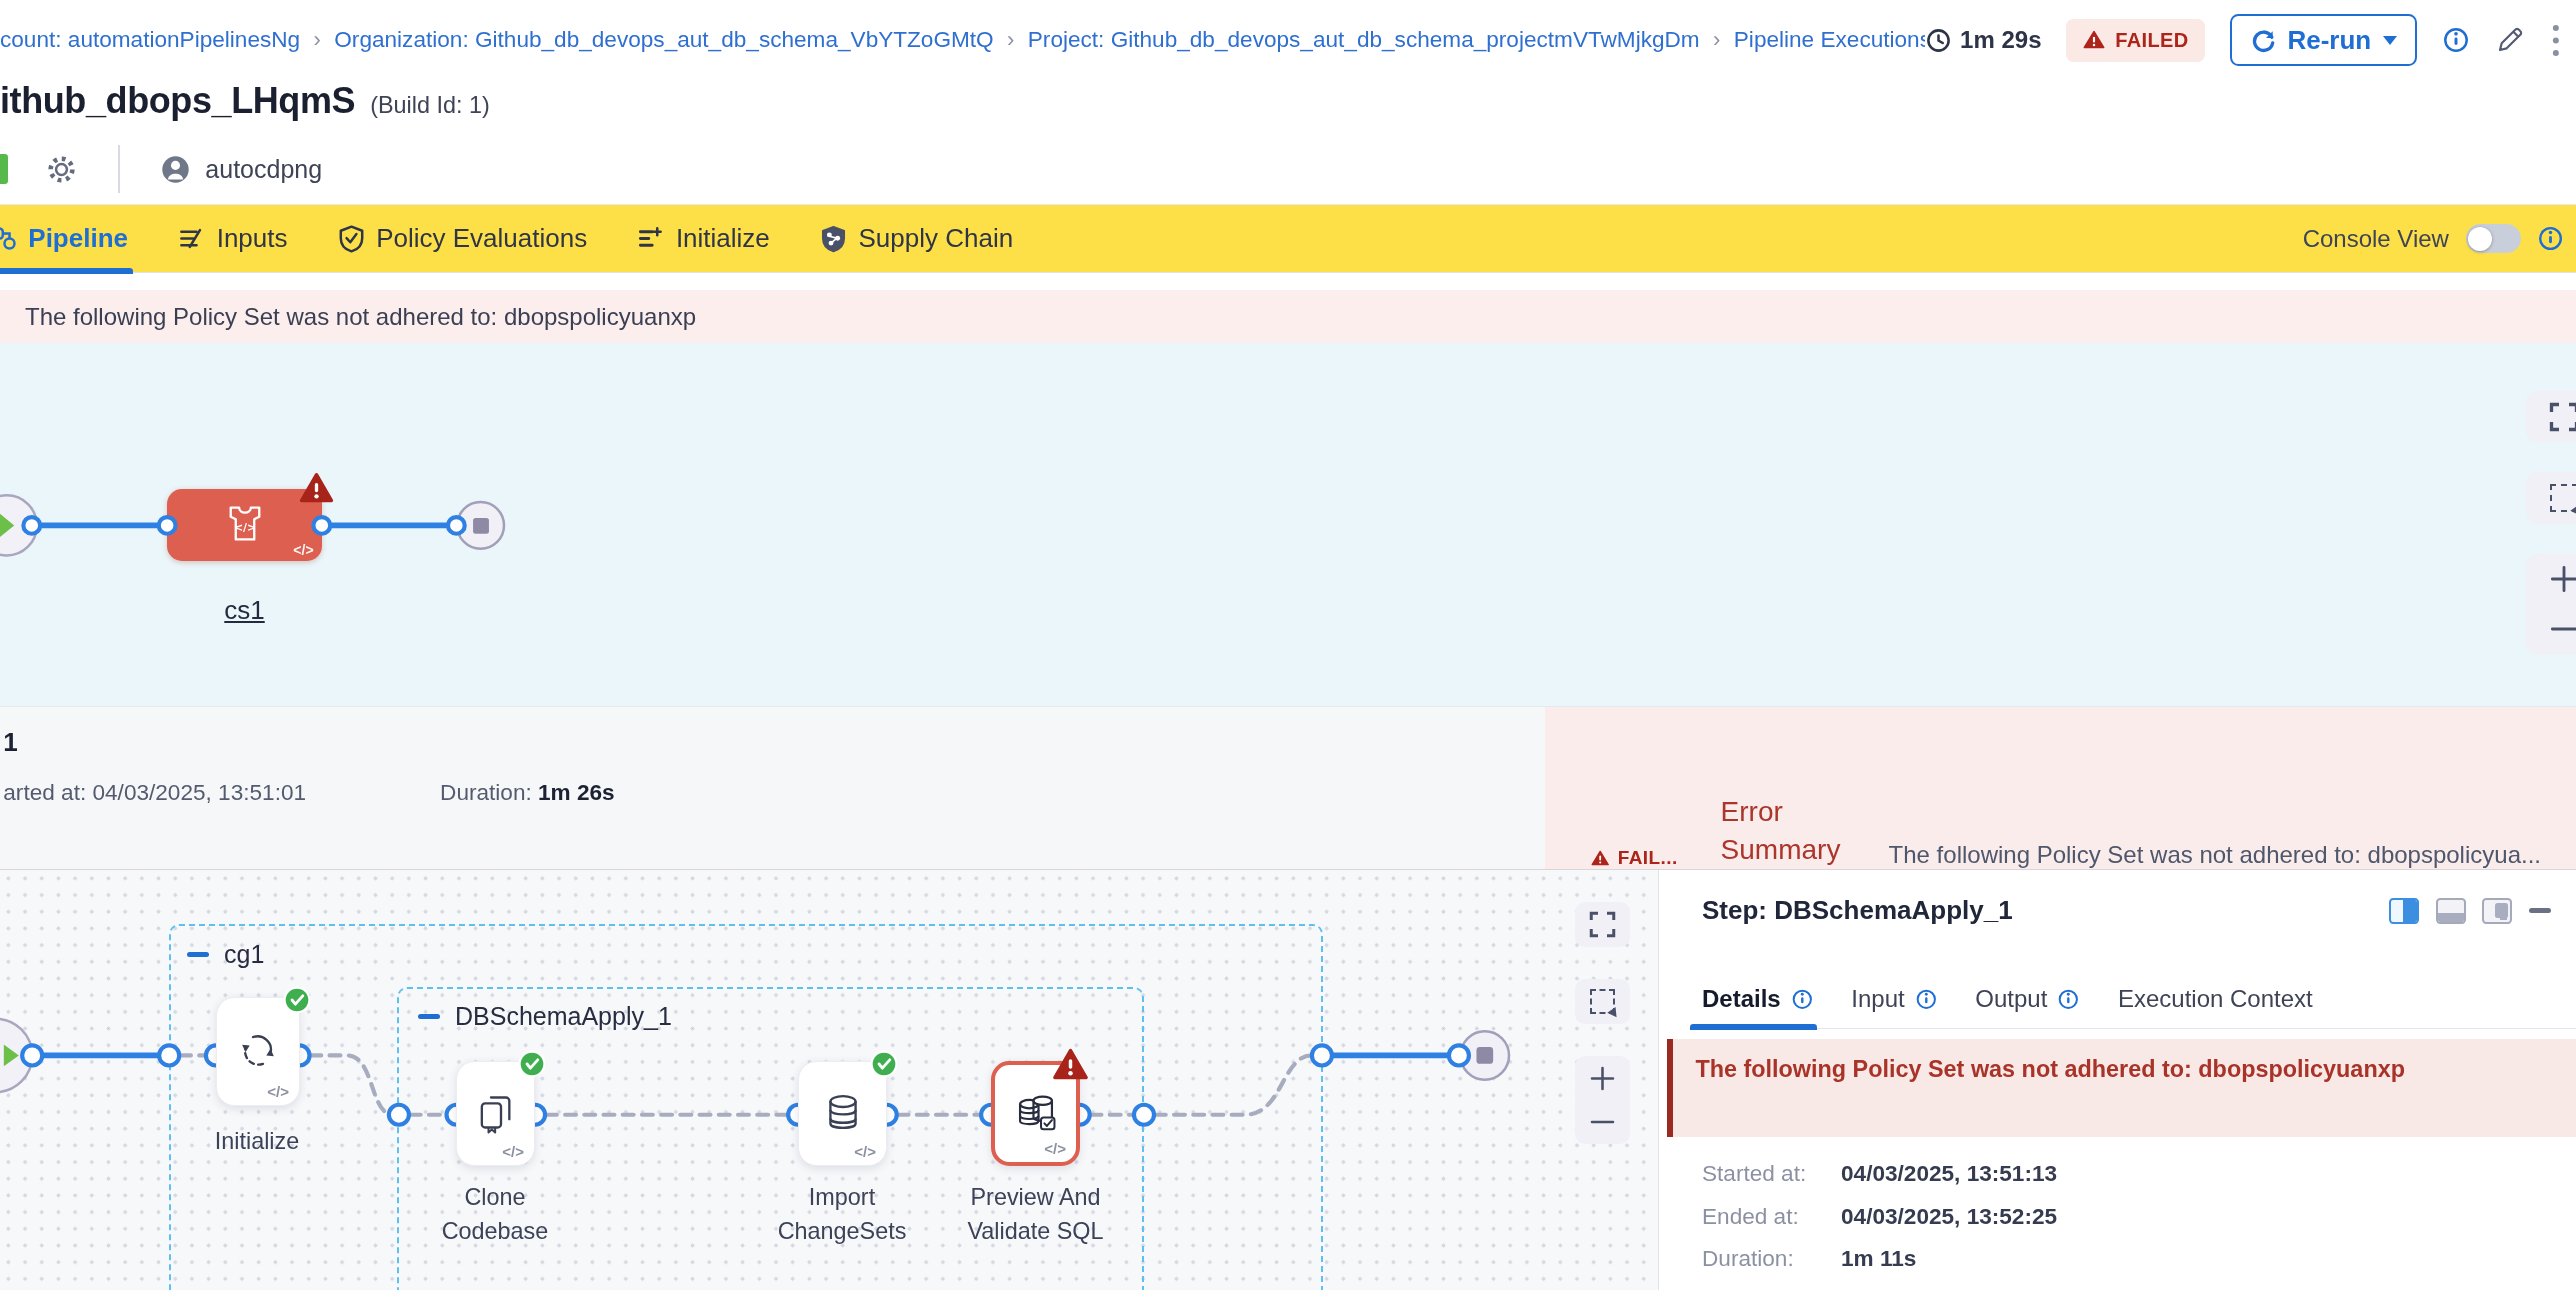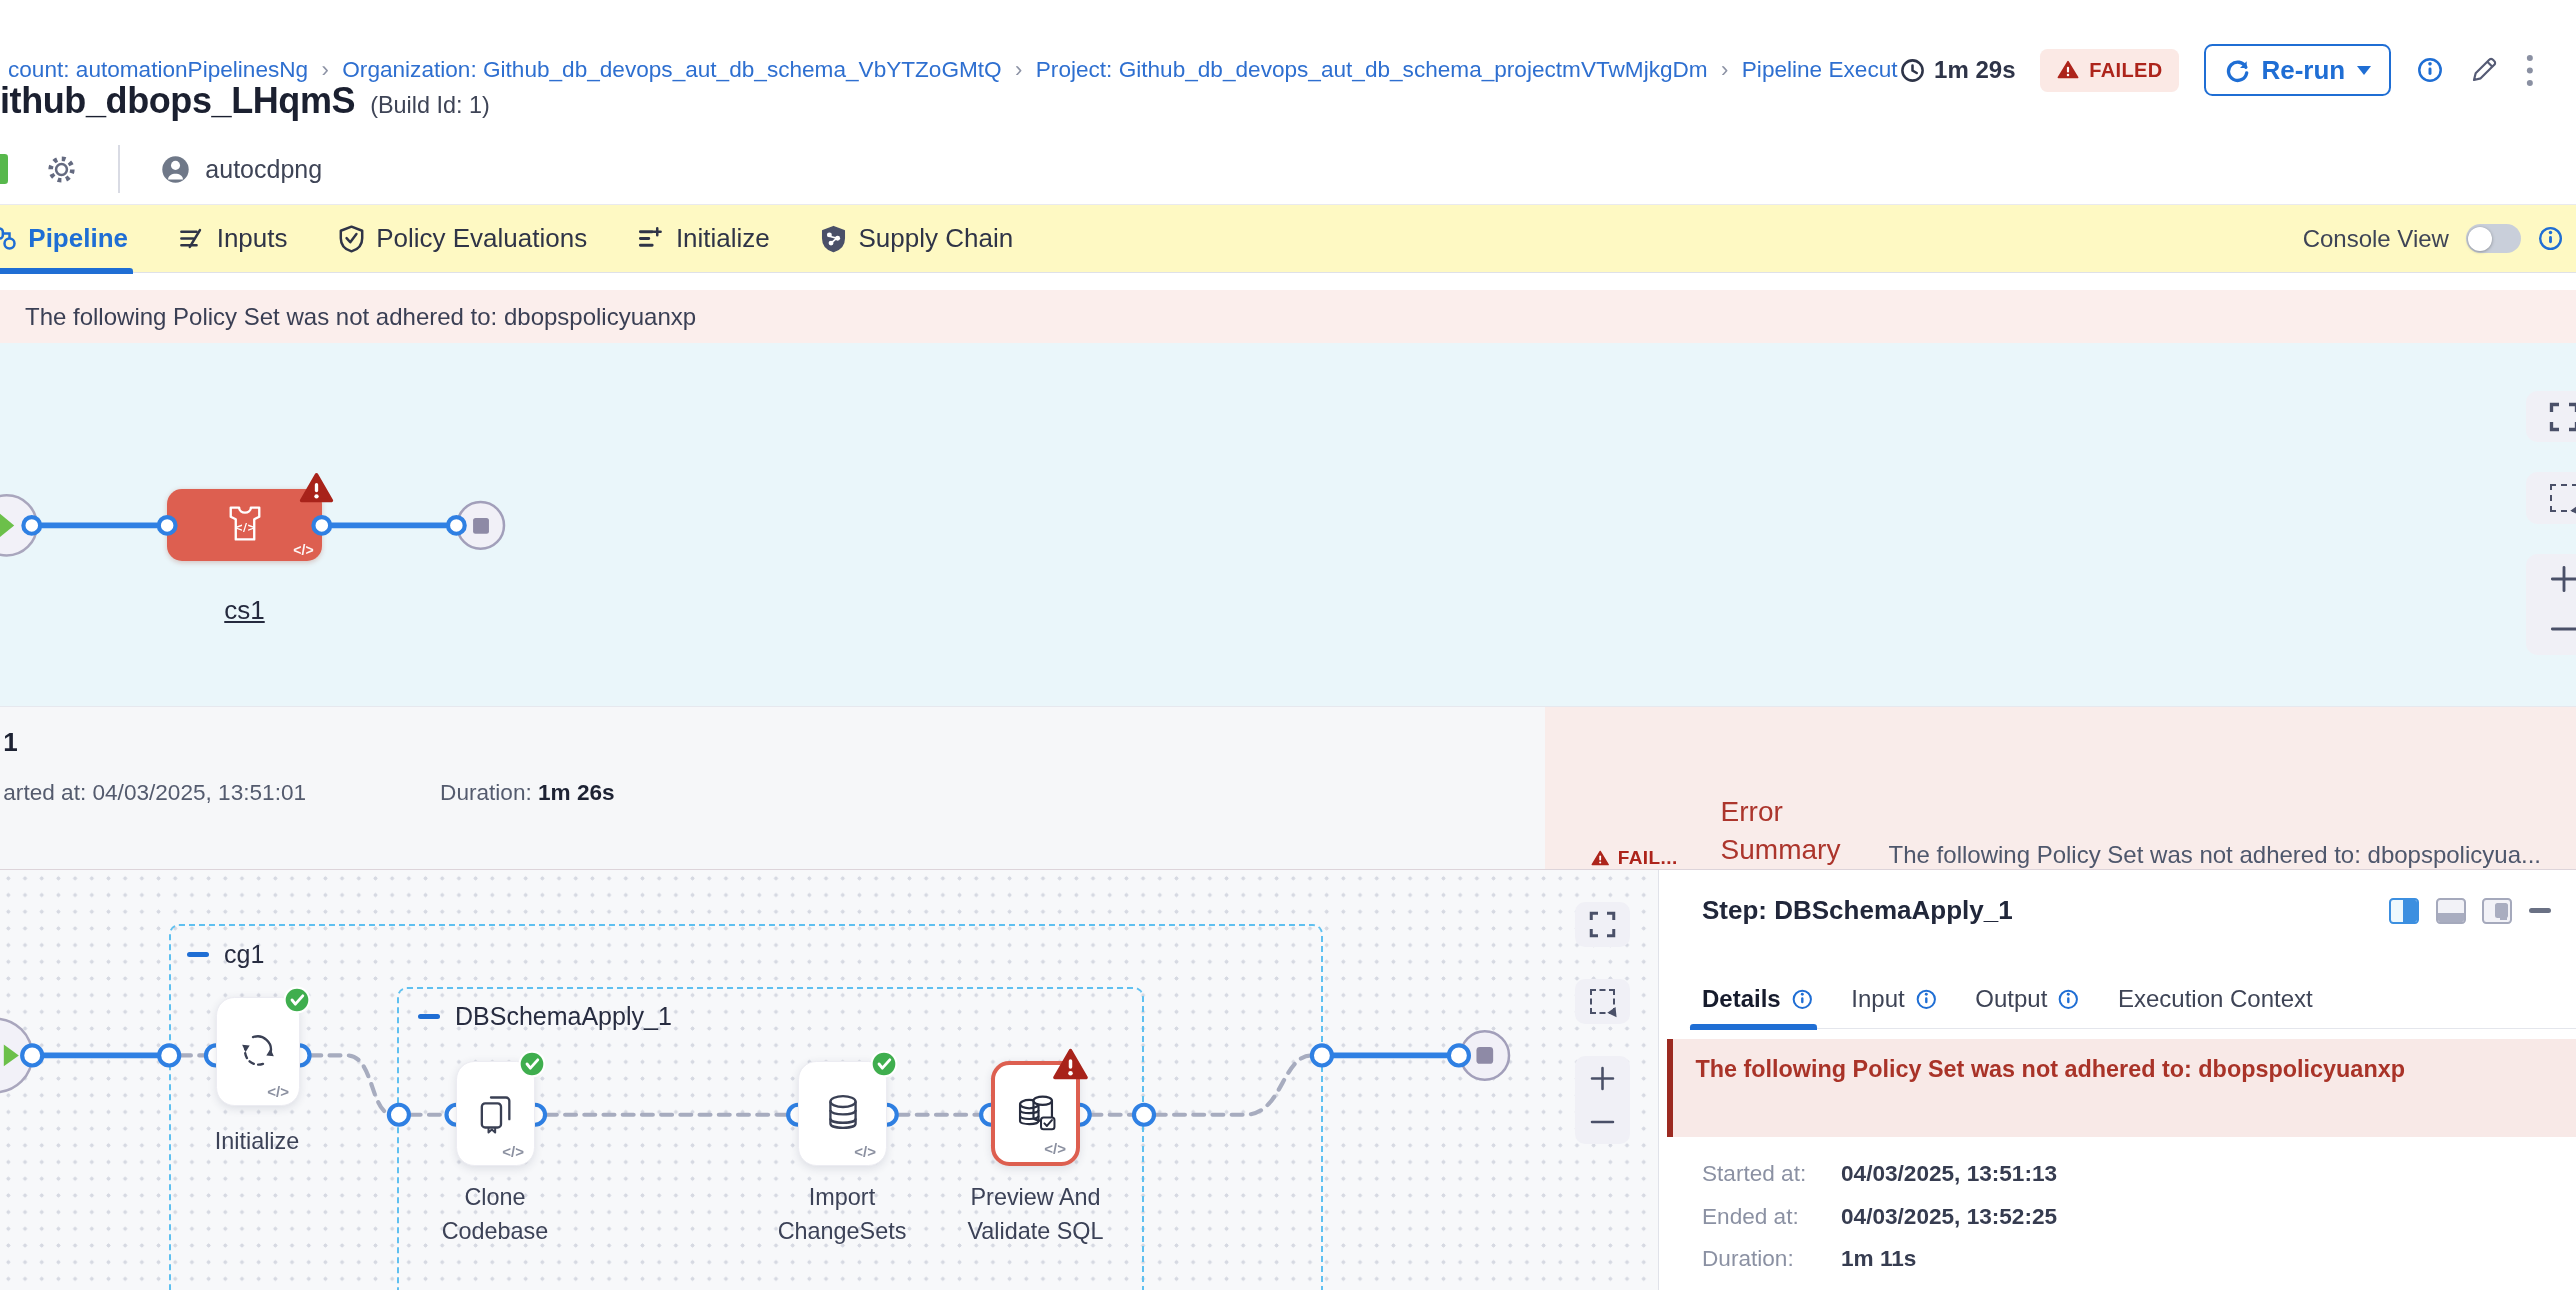--- a/index.html
+++ b/index.html
@@ -1,21 +1,21 @@
 <!DOCTYPE html>
 <html style="font-size:13.4px"><head>
 <meta charset="utf-8">
 <style>
   * { margin:0; padding:0; box-sizing:border-box; }
   html,body { width:2576px; height:1291px; }
   body { font-family:"Liberation Sans","DejaVu Sans",sans-serif; background:#ffffff; overflow:hidden; color:#22283c; }
   .page { position:relative; width:2576px; height:1291px; overflow:hidden; background:#fff; }
 
   
-  .topbar { position:absolute; top:0; left:8px; right:0; height:80px; display:flex; align-items:center; justify-content:space-between; padding-right:40px;margin-top:30px; }
+  .topbar { position:absolute; top:0; left:0; right:0; height:80px; display:flex; align-items:center; justify-content:space-between; padding-right:14px; }
   .breadcrumb { display:flex; align-items:center; gap:13.4px; font-size:22.6px; white-space:nowrap; overflow:hidden; }
   .crumb { color:#2e6fd0; }
   .crumb-sep { color:#8d93a5; font-size:22px; }
   .top-actions { display:flex; align-items:center; gap:25px; flex:0 0 auto; }
   .duration-chip { display:flex; align-items:center; gap:8.4px; font-size:24px; font-weight:600; color:#2e3448; }
   .failed-badge { display:flex; align-items:center; gap:10px; background:#fbe9e5; border-radius:7.5px; padding:10px 16.7px; }
   .failed-badge span { color:#ad241b; font-weight:bold; font-size:20px; letter-spacing:0.4px; }
   .rerun-btn { display:flex; align-items:center; gap:11.7px; border:2.5px solid #1f6ed4; border-radius:8.4px; padding:8.4px 18.4px; background:#fff; cursor:pointer; }
   .rerun-btn span { color:#1f6ed4; font-weight:bold; font-size:26px; }
   .caret-down { width:0; height:0; border-left:7.5px solid transparent; border-right:7.5px solid transparent; border-top:9.2px solid #1f6ed4; }
@@ -24,21 +24,21 @@
   
   .title-row { position:absolute; top:80px; left:0; right:0; height:53px; display:flex; align-items:baseline; gap:15px; }
   .exec-title { font-size:36px; font-weight:bold; color:#1b2030; letter-spacing:-0.4px; }
   .build-id { font-size:23.4px; color:#3e4456; }
   .meta-row { position:absolute; top:134px; left:0; right:0; height:70px; display:flex; align-items:center;gap:16px; }
   .tag-sliver { width:11.7px; height:30px; background:#57b84c; border-radius:3.3px; margin-left:-4.2px; }
   .meta-divider { width:1.7px; height:48px; background:#d9dbe4; margin:0 23.4px; }
   .meta-user { display:flex; align-items:center; gap:13.4px; font-size:25px; color:#3e4456; }
 
   
-  .tabs-row { position:absolute; top:204px; left:0; right:0; height:69px; border-top:1.7px solid #e9eaef; border-bottom:1.7px solid #dfe1e8; display:flex; align-items:center; justify-content:space-between; background:#fef9c3; }
+  .tabs-row { position:absolute; top:204px; left:0; right:0; height:69px; border-top:1.7px solid #e9eaef; border-bottom:1.7px solid #dfe1e8; display:flex; align-items:center; justify-content:space-between; background:#fde047; }
   .tabs { display:flex; align-items:center; gap:50px; height:100%; }
   .tab { display:flex; align-items:center; gap:11.7px; font-size:26px; color:#2f3447; height:100%; position:relative; cursor:pointer; }
   .tab.active { color:#1f6ed4; font-weight:600; }
   .tab.active .tab-underline { position:absolute; bottom:-1.7px; left:-8.4px; right:-5px; height:5.9px; background:#1f6ed4; border-radius:3.3px 3.3px 0 0; }
   .tab:first-child { margin-left:-8.4px; }
   .console-view { display:flex; align-items:center; gap:16.7px; padding-right:11.7px; font-size:24px; color:#3e4456; }
   .toggle { width:55px; height:29px; background:#c9cfda; border-radius:15px; position:relative; cursor:pointer; }
   .toggle .knob { position:absolute; left:2.5px; top:2.5px; width:24px; height:24px; background:#fff; border-radius:50%; box-shadow:0 0.8px 3.3px rgba(0,0,0,.35); }
 
   

